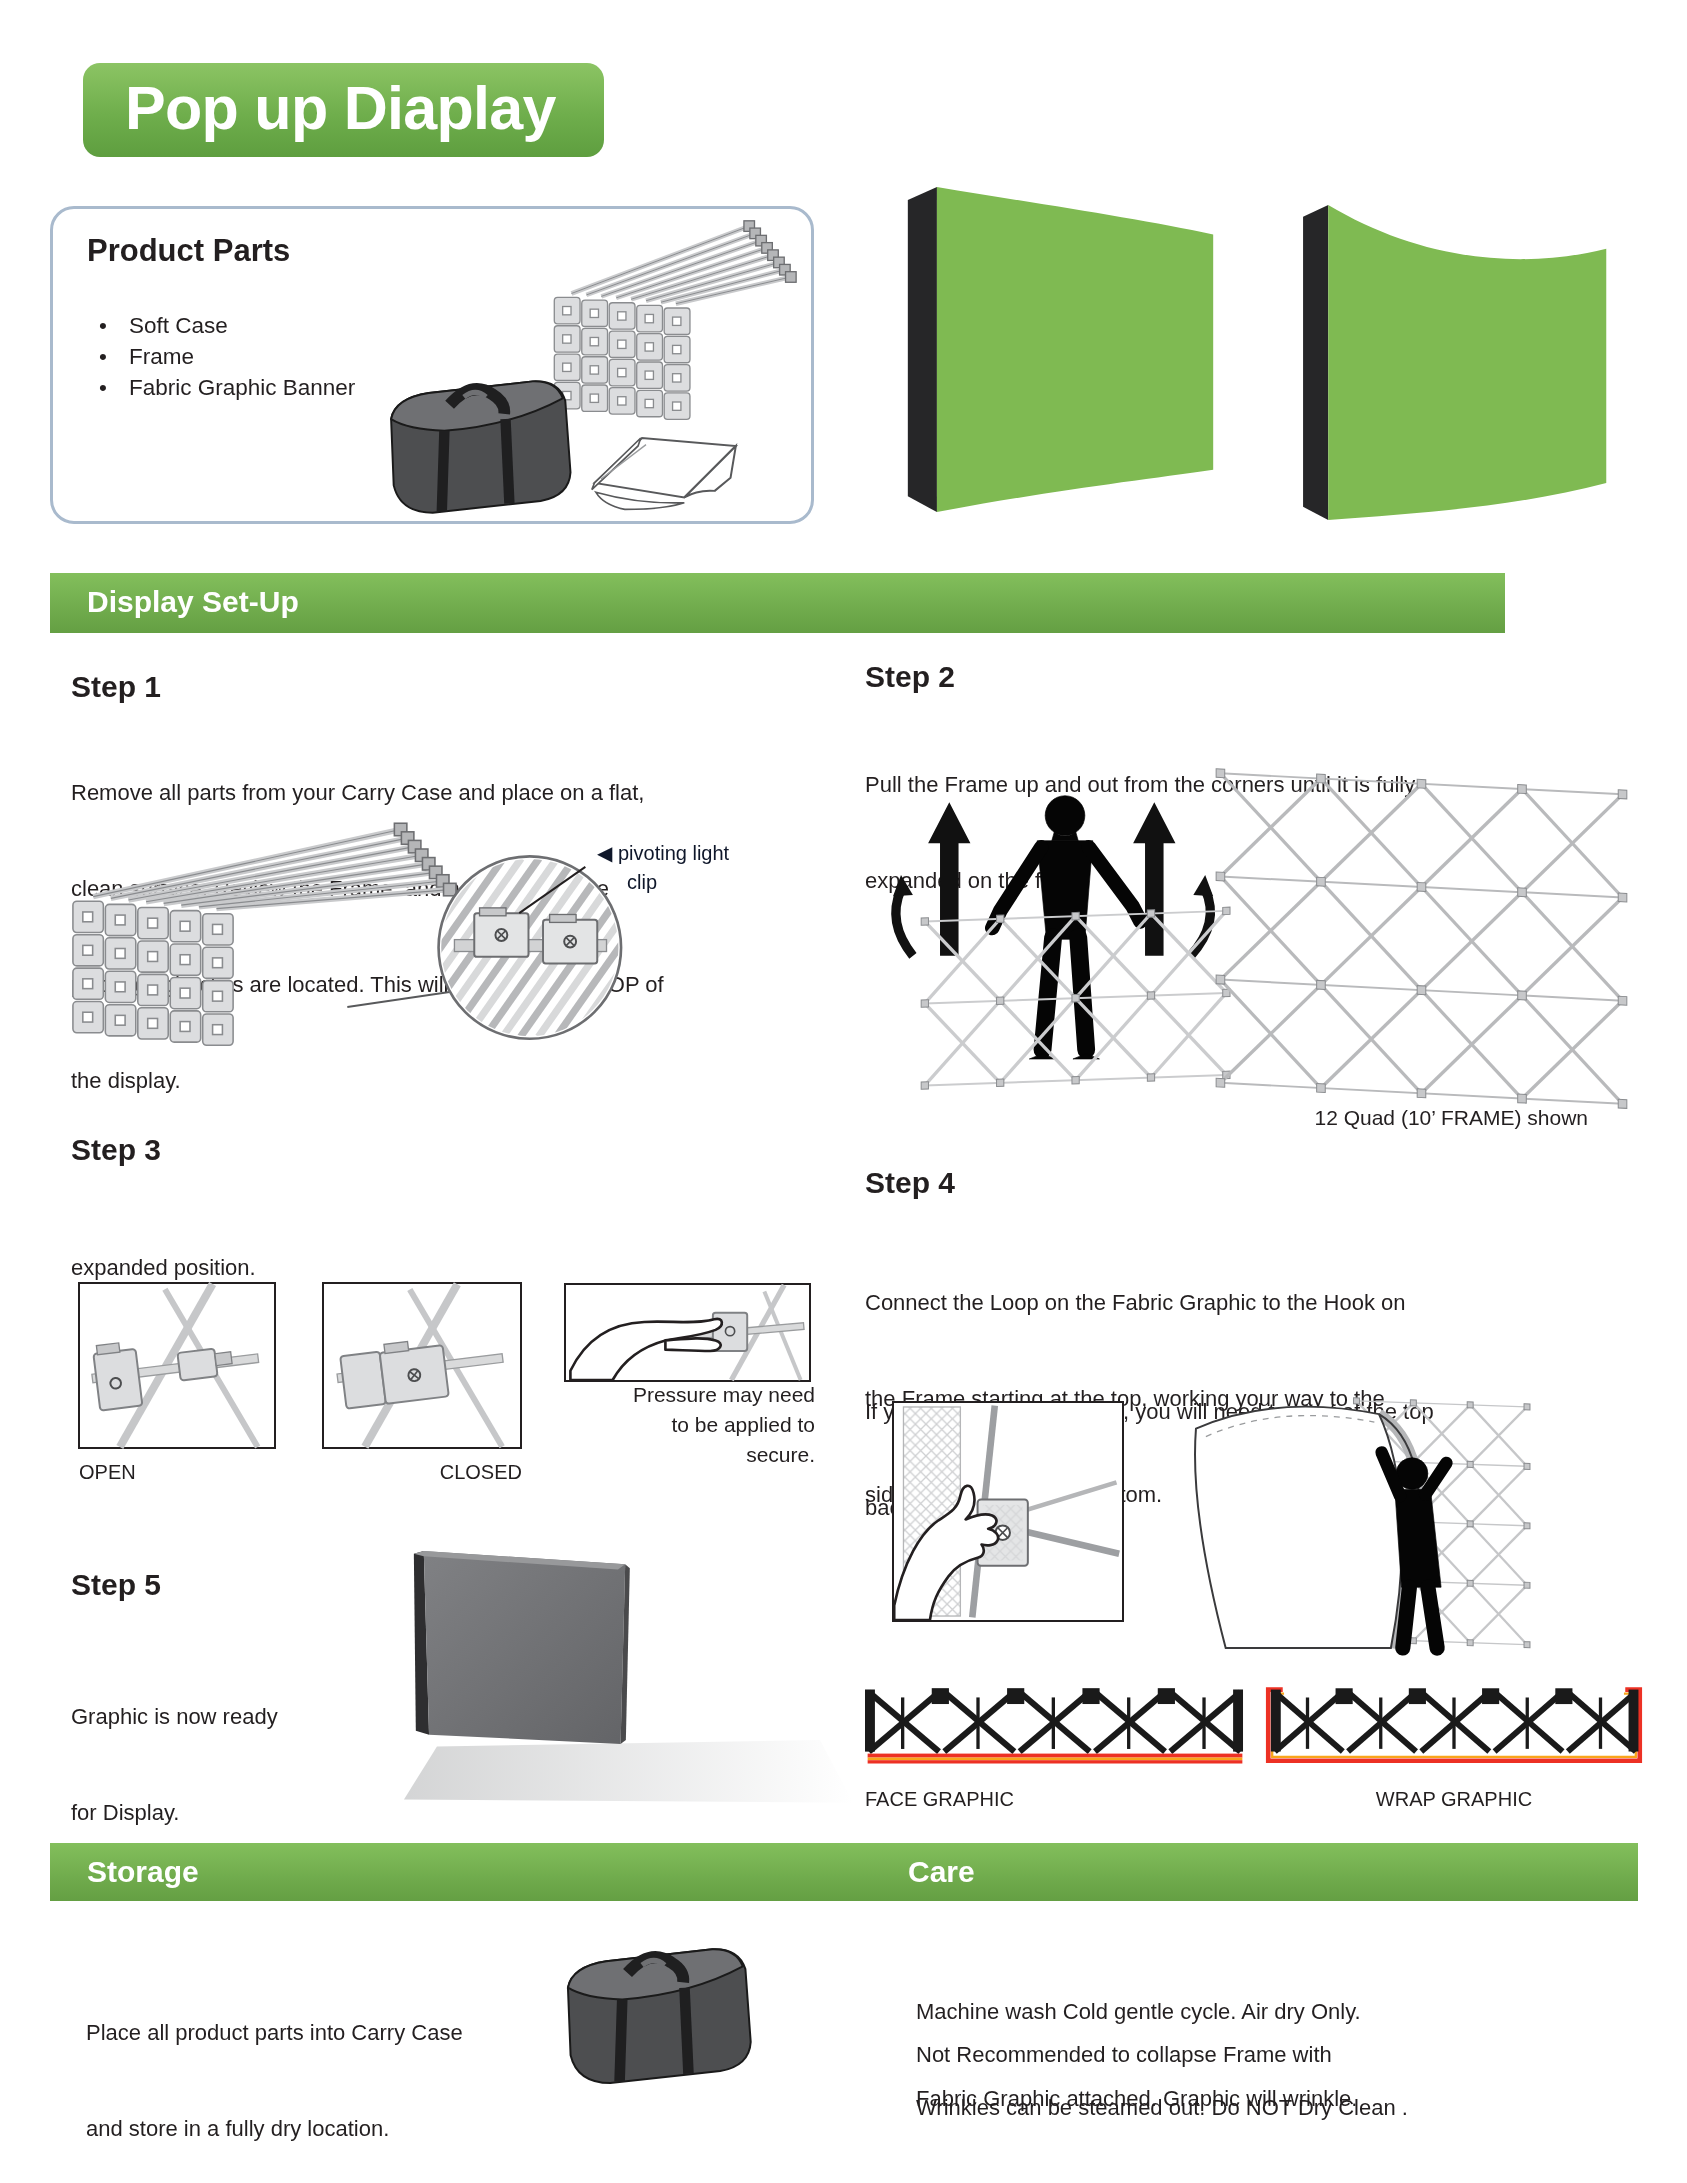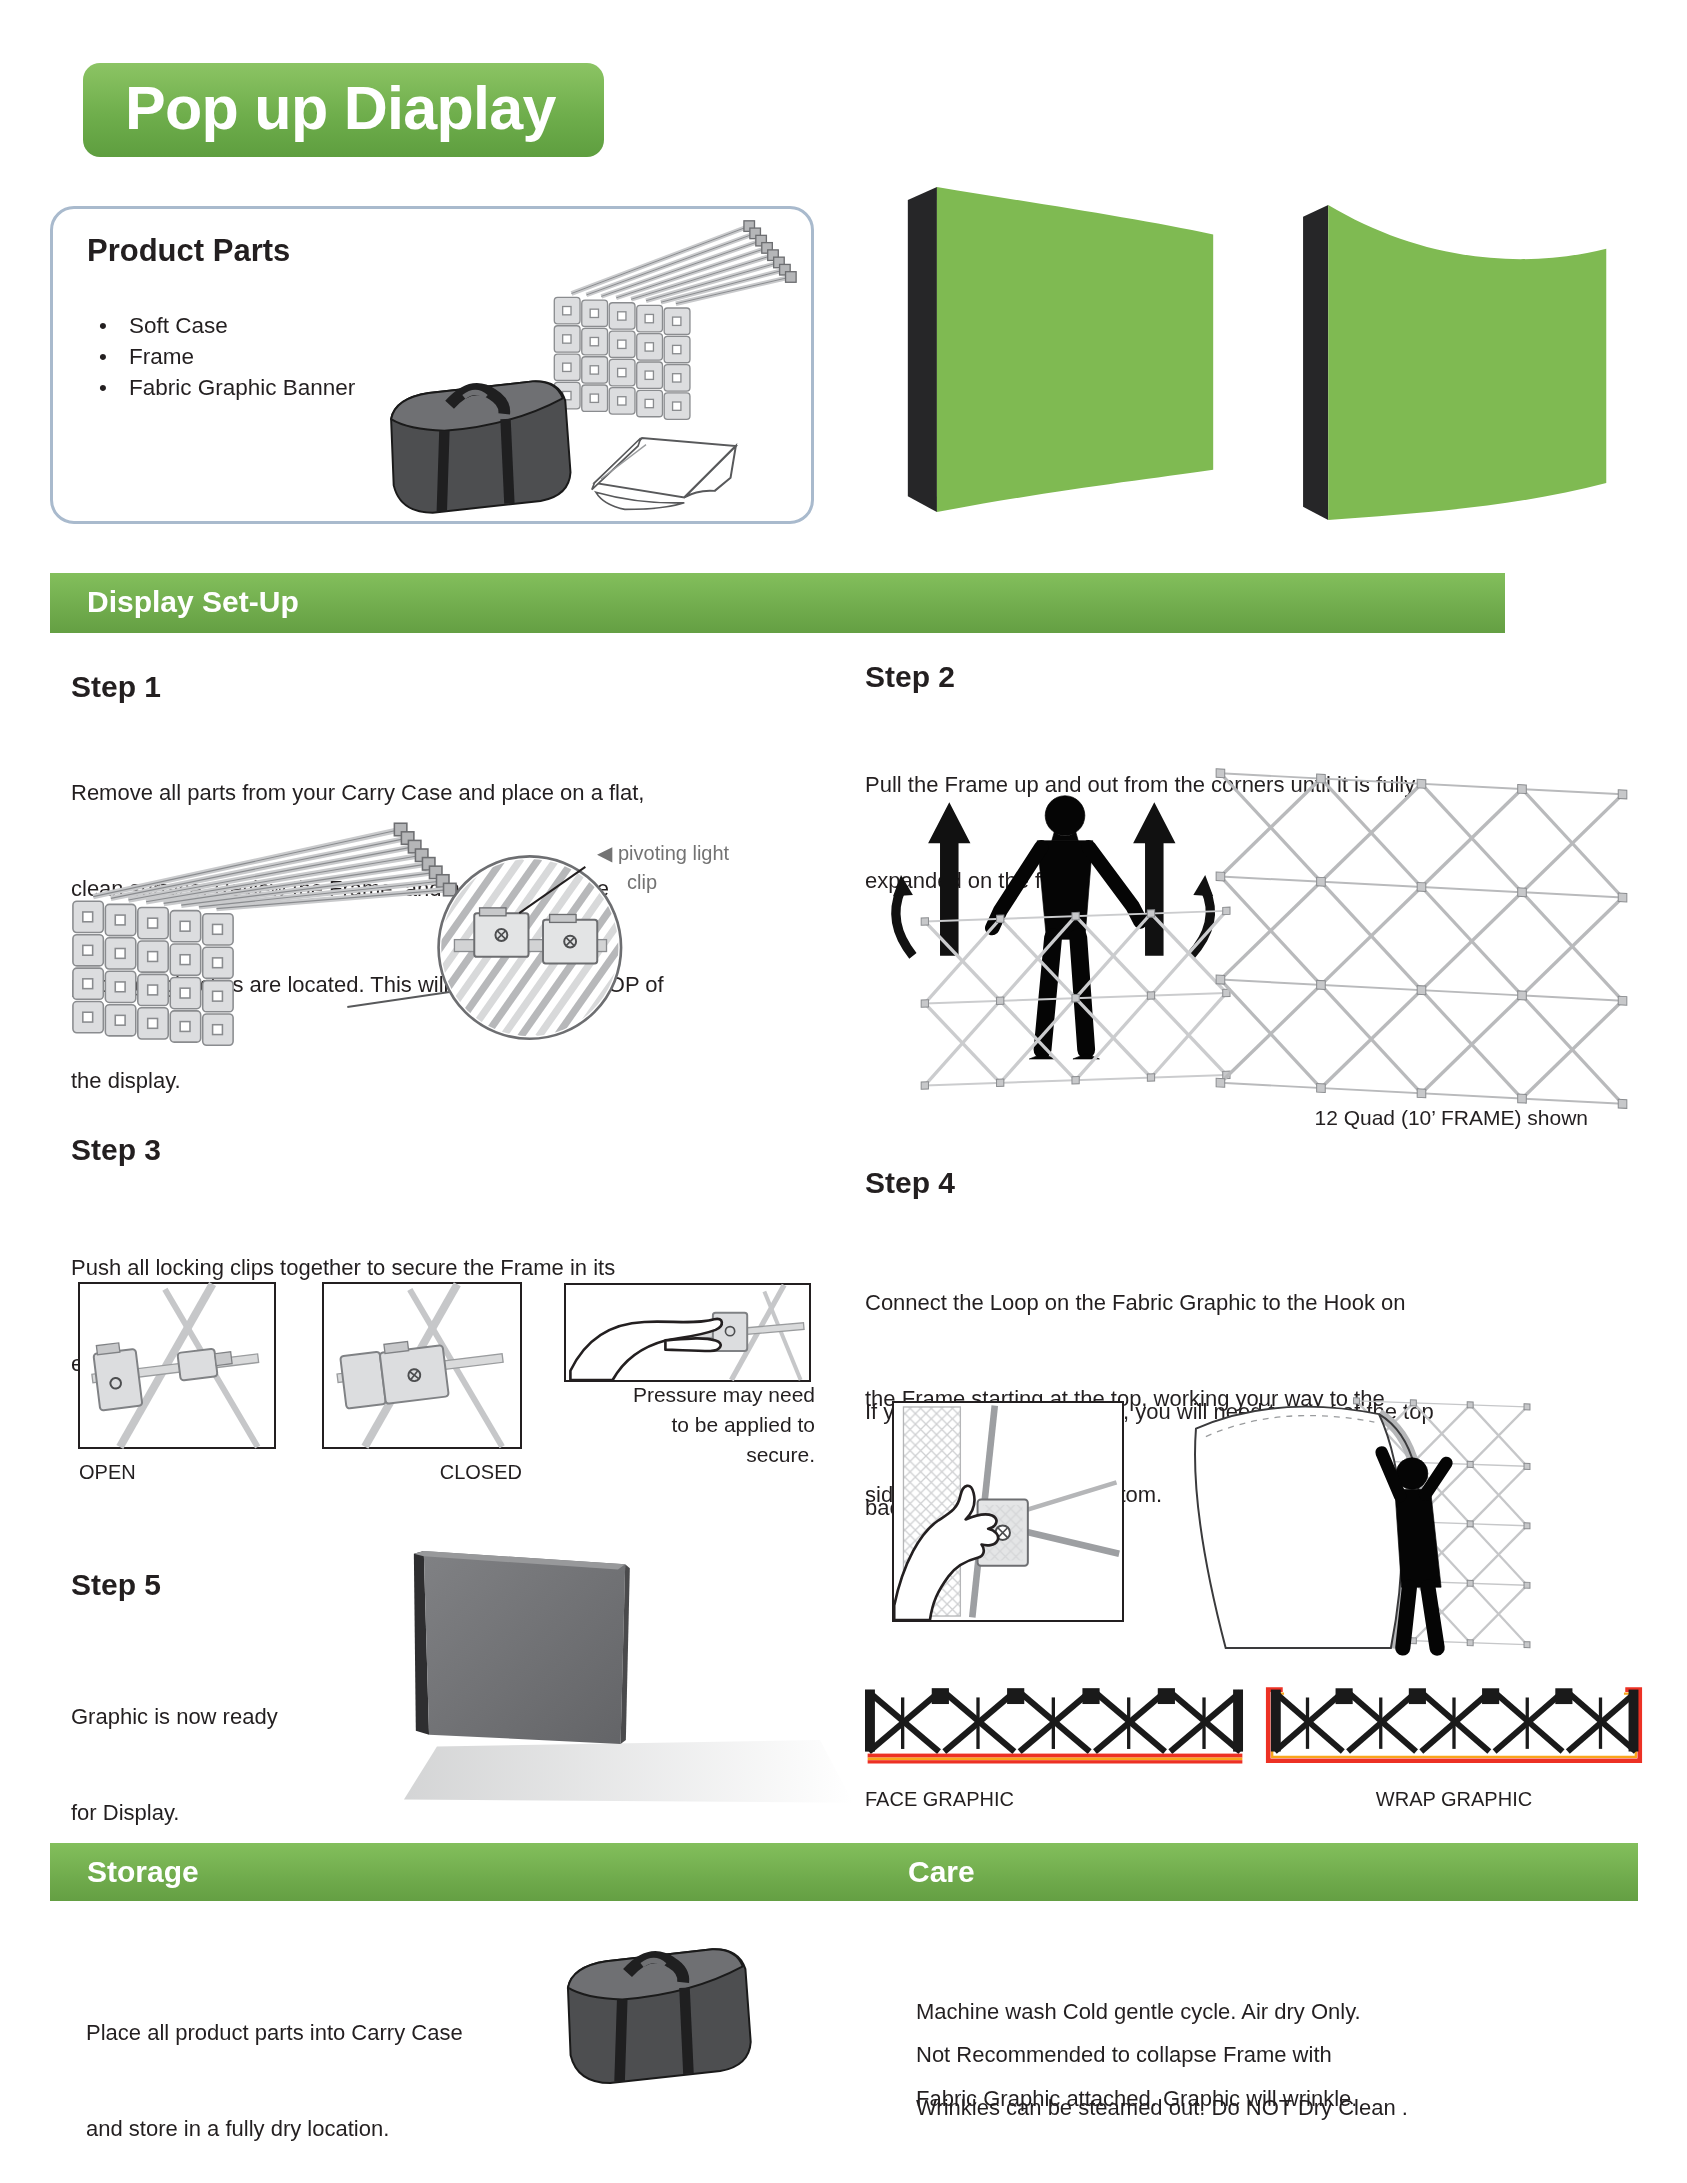--- a/index.html
+++ b/index.html
@@ -14,21 +14,21 @@
   .bar-label{font-size:30px;font-weight:bold;color:#fff;line-height:58px;display:inline-block}
   .pp-box{left:50px;top:206px;width:764px;height:318px;border:3.3px solid #a9bacd;border-radius:24px;background:#fff}
   .pp-heading{left:87px;top:233px;font-size:31px;font-weight:bold}
   .pp-item{font-size:22.5px;line-height:31px;white-space:pre}
   .pp-item .dot{display:inline-block;width:30px;font-size:22.5px}
   .para{font-size:22px;line-height:32px;white-space:pre-wrap}
   .stephead{font-size:30px;font-weight:bold}
   .imgbox{border:2px solid #231f20;background:#fff}
   .caplabel{font-size:20px}
   .note{font-size:21px;line-height:30px;text-align:right}
-  .callout{font-size:20px;line-height:29px;color:#737373}
+  .callout{font-size:20px;line-height:29px;color:#0f172a}
   svg{display:block;overflow:visible}
 </style>
 </head>
 <body>
 
 <div class="page">
 
   <div class="abs title-banner">
     <span>Pop up Diaplay</span>
   </div>
@@ -369,21 +369,20 @@
         <rect x="145.5" y="461.5" width="13" height="13" fill="#c7c8ca" stroke="#8a8c8f" stroke-width="1.5"></rect>
         <rect x="297.5" y="461.5" width="13" height="13" fill="#c7c8ca" stroke="#8a8c8f" stroke-width="1.5"></rect>
         <rect x="449.5" y="461.5" width="13" height="13" fill="#c7c8ca" stroke="#8a8c8f" stroke-width="1.5"></rect>
         <rect x="601.5" y="461.5" width="13" height="13" fill="#c7c8ca" stroke="#8a8c8f" stroke-width="1.5"></rect>
       </g>
   </svg>
   <div class="abs" style="left:1191px;top:1106px;width:397px;text-align:right;font-size:21px">12 Quad (10’ FRAME) shown</div>
 
   <div class="abs stephead" style="left:71px;top:1133px">Step 3</div>
   <div class="abs para" style="left:71px;top:1188px">
-    <div>Push all locking clips together to secure the Frame in its</div>
     <div>expanded position.</div>
   </div>
 
   <div class="abs imgbox" style="left:78px;top:1282px;width:198px;height:167px">
     <svg width="195" height="163" viewBox="0 0 294 246">
       <line x1="60" y1="246" x2="200" y2="0" stroke="#c6c7c9" stroke-width="12"></line>
       <line x1="268" y1="246" x2="128" y2="8" stroke="#c6c7c9" stroke-width="9"></line>
       <g transform="rotate(-7 150 130)">
         <rect x="18" y="120" width="252" height="13" fill="#d9dadb" stroke="#9a9c9e" stroke-width="2"></rect>
         <rect x="24" y="90" width="64" height="86" rx="5" fill="#dcdddf" stroke="#808285" stroke-width="3"></rect>

